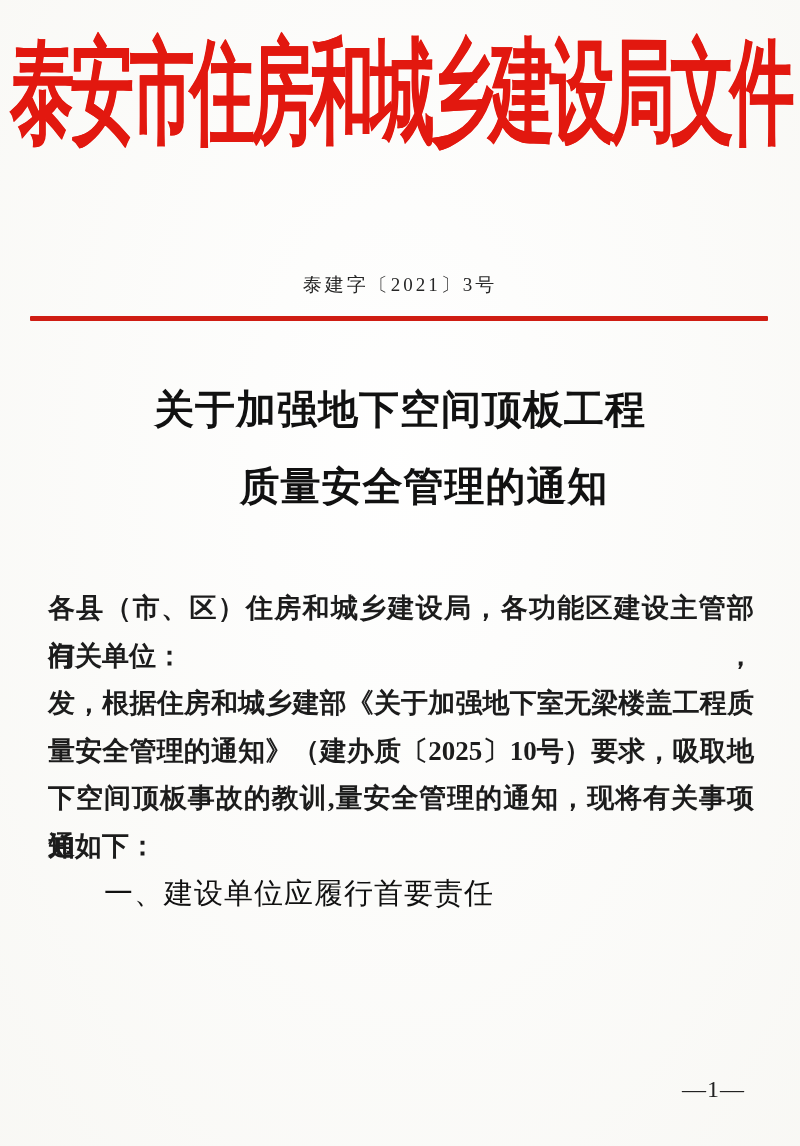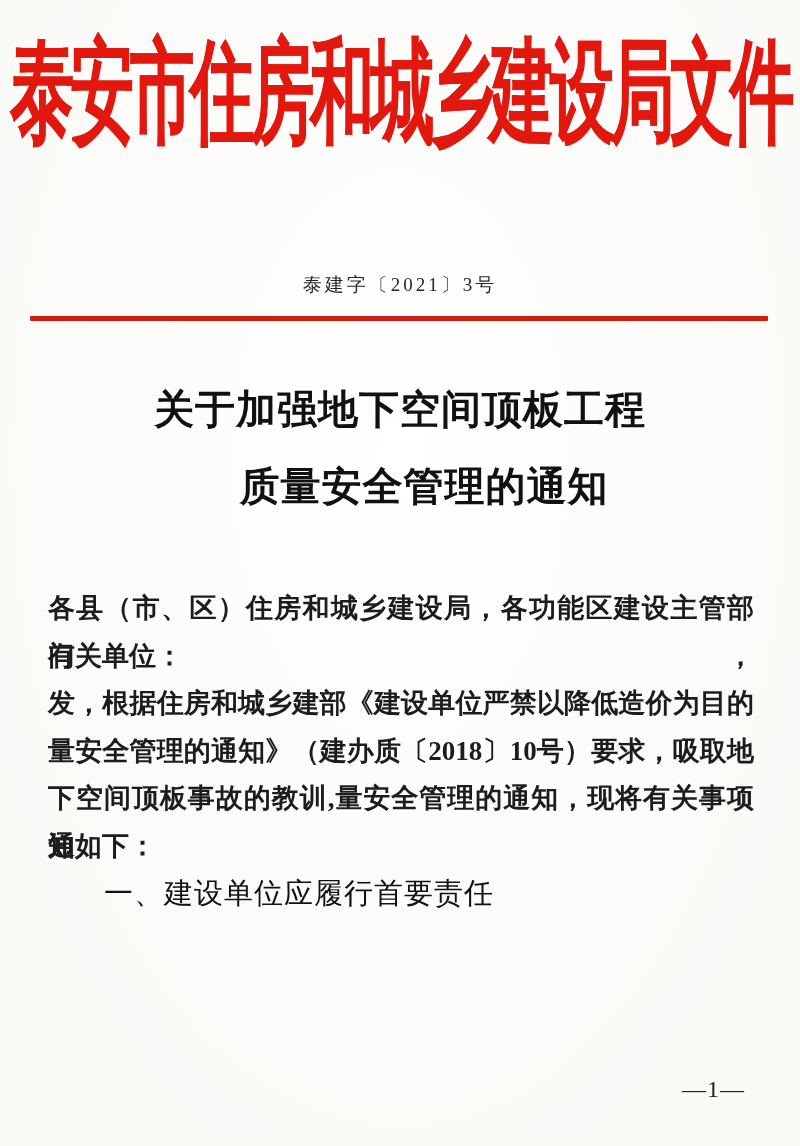--- a/index.html
+++ b/index.html
@@ -140,22 +140,22 @@
   <div class="red-rule"></div>
 
   <div class="doc-title">
     <div class="t-line">关于加强地下空间顶板工程</div>
     <div class="t-line">质量安全管理的通知</div>
   </div>
 
   <div class="body-text">
     <div class="line j">各县（市、区）住房和城乡建设局，各功能区建设主管部门，</div>
     <div class="line">有关单位：</div>
-    <div class="line j">发，根据住房和城乡建部《建设单位严禁以降低造价为目的</div>
-    <div class="line j">量安全管理的通知》（建办质〔2018〕10号）要求，吸取地</div>
+    <div class="line j">发，根据住房和城乡建部《关于加强地下室无梁楼盖工程质</div>
+    <div class="line j">量安全管理的通知》（建办质〔2025〕10号）要求，吸取地</div>
     <div class="line j">下空间顶板事故的教训,量安全管理的通知，现将有关事项通</div>
     <div class="line">知如下：</div>
     <div class="line heading indent">一、建设单位应履行首要责任</div>
   </div>
 
   <div class="page-number">—1—</div>
 
 </div>
 
 </body></html>

